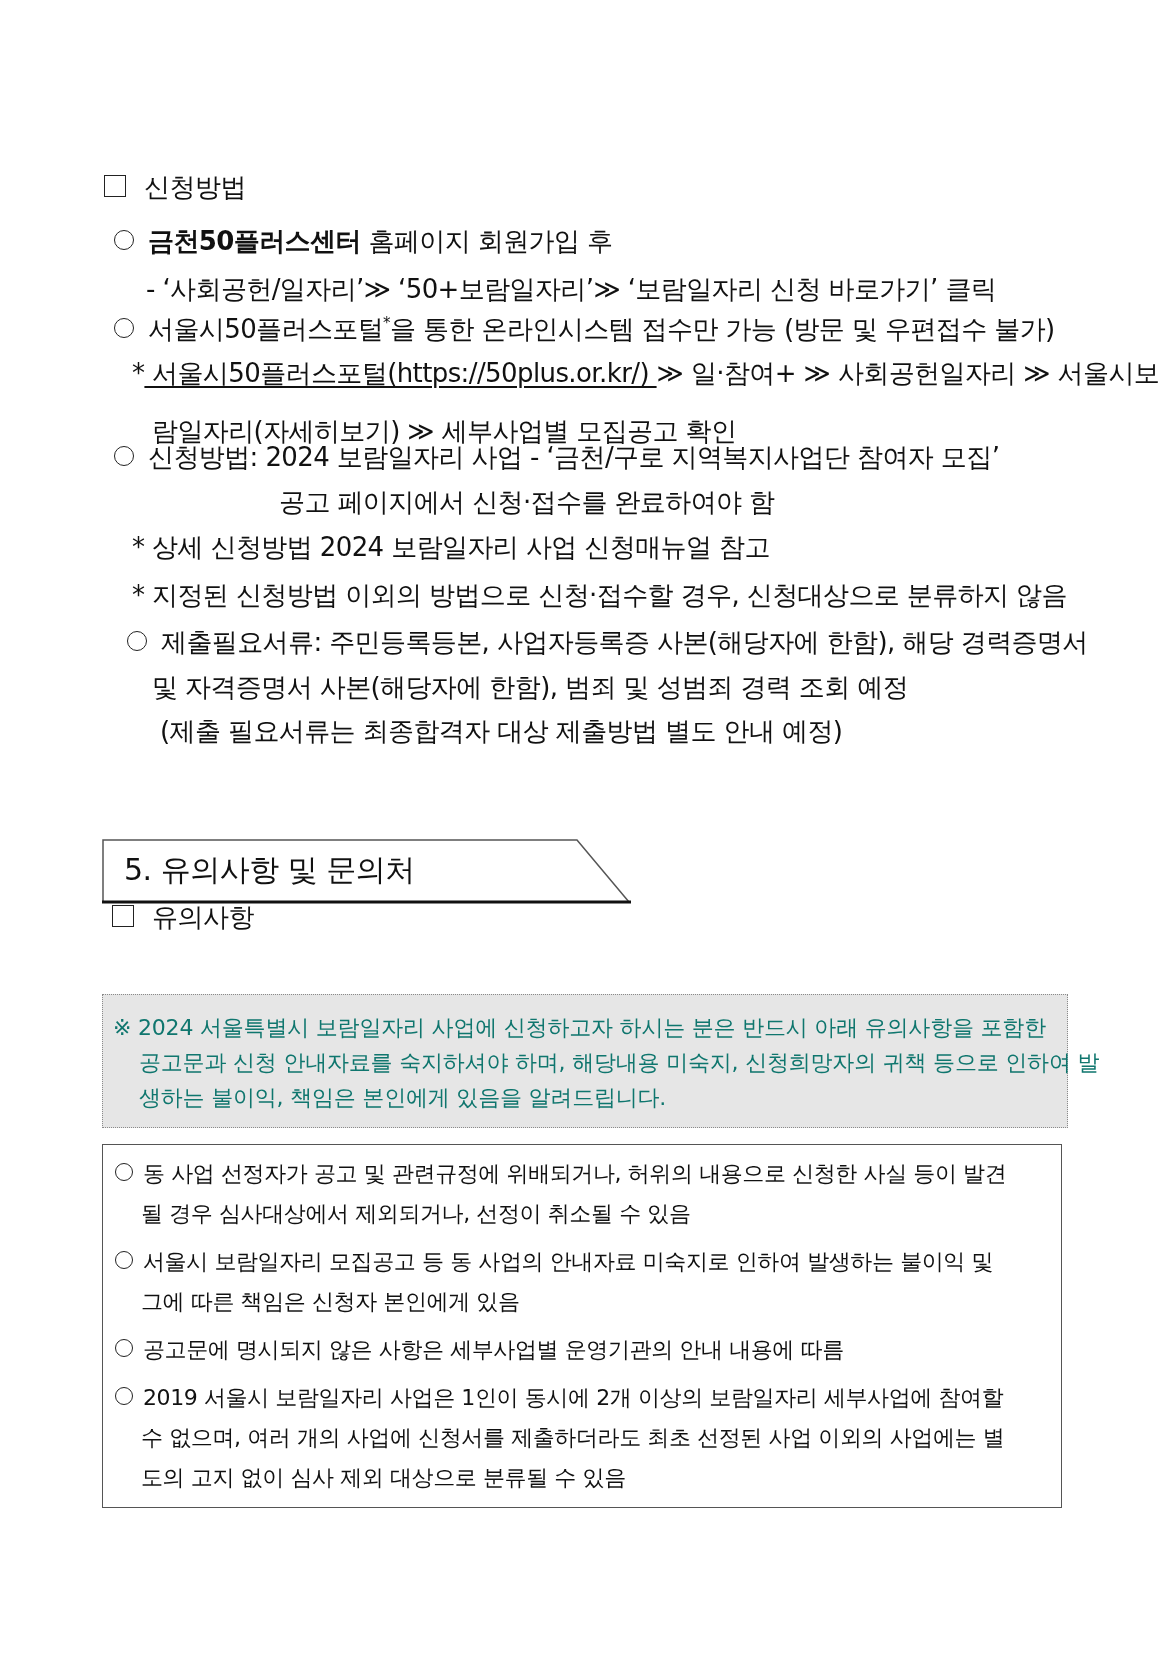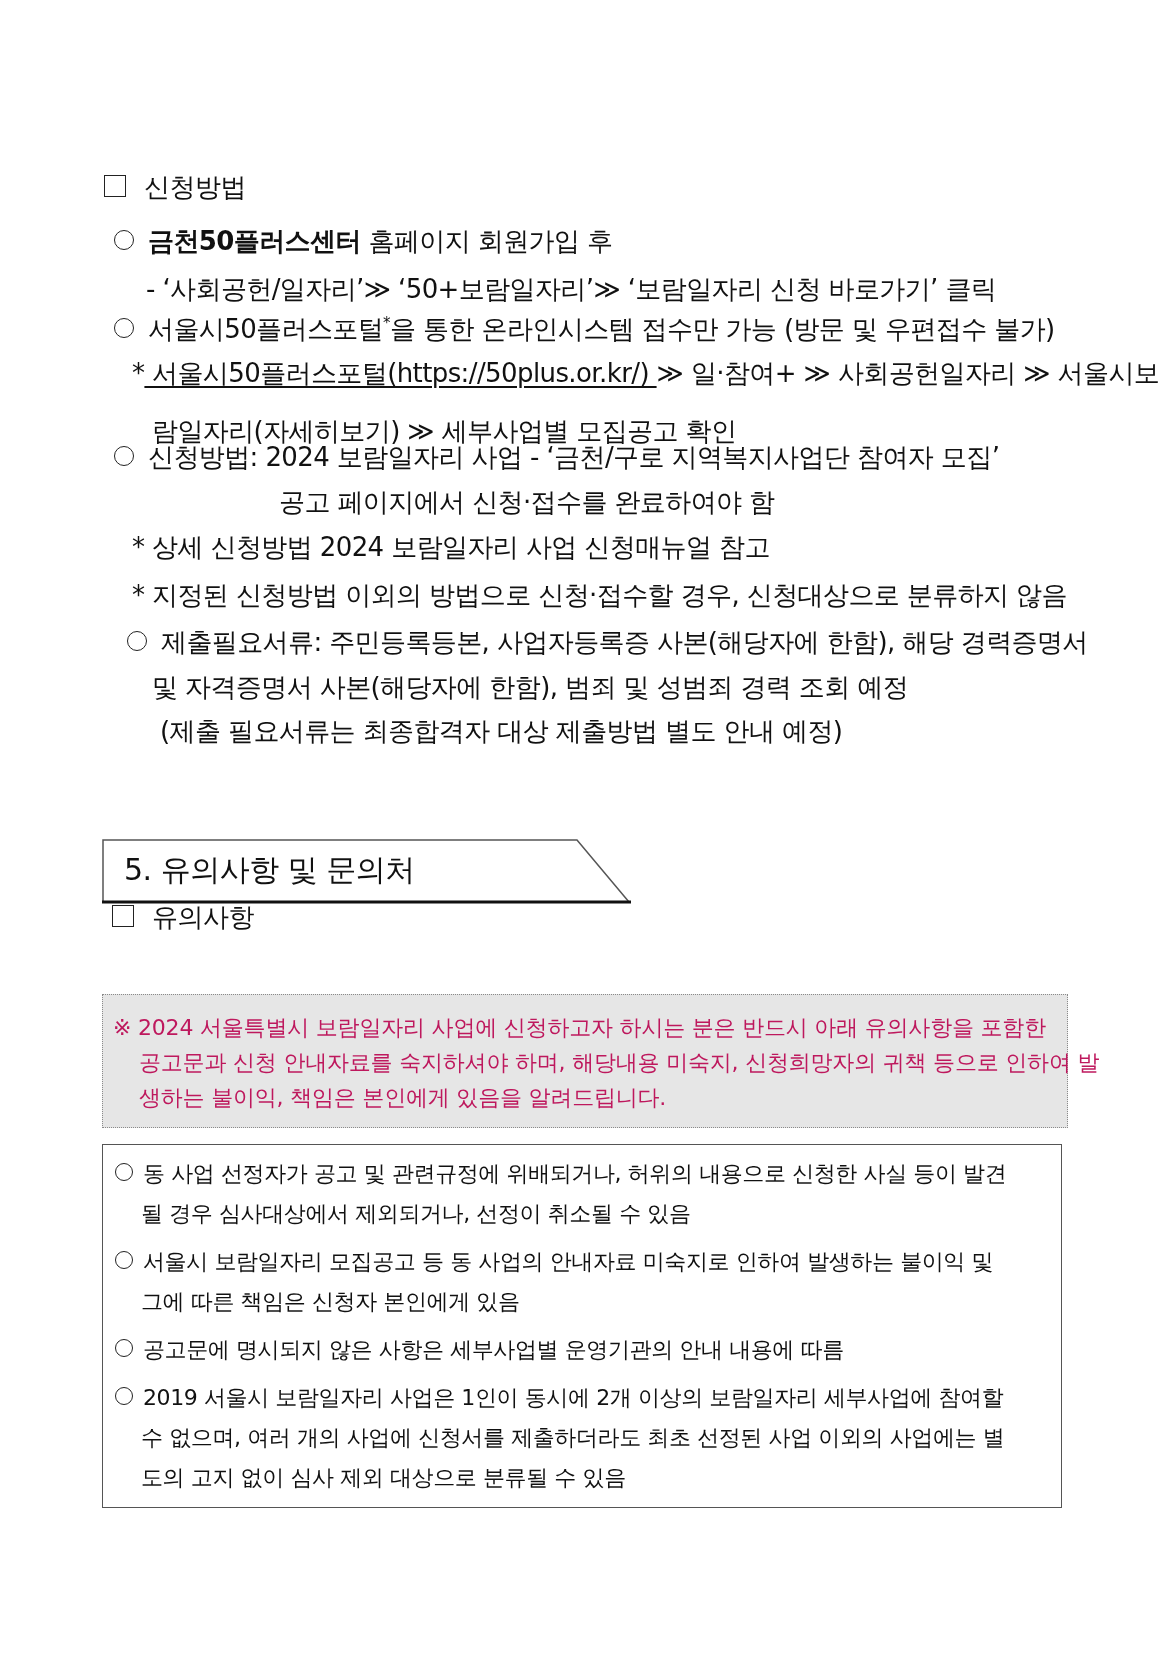--- a/index.html
+++ b/index.html
@@ -31,21 +31,21 @@
     .banner svg { position: absolute; left: 0; top: 0; }
     .banner-title {
       position: absolute; left: 22px; top: 12px; font-size: 30px; letter-spacing: -0.5px;
     }
 
     
     .warn {
       position: absolute; left: 102px; top: 994px; width: 966px; height: 134px;
       background: #e6e6e6; border: 1.5px dotted #8a8a8a; box-sizing: border-box;
     }
-    .warn-line { position: absolute; font-size: 22px; color: #be185d; letter-spacing: -0.2px; white-space: nowrap; text-align: center; }
+    .warn-line { position: absolute; font-size: 22px; color: #0f766e; letter-spacing: -0.2px; white-space: nowrap; text-align: center; }
 
     
     .notes {
       position: absolute; left: 102px; top: 1144px; width: 960px; height: 364px;
       border: 1.5px solid #555; box-sizing: border-box;
     }
     .n-line { position: absolute; font-size: 22px; letter-spacing: -0.4px; white-space: nowrap; }
   </style>
 </head>
 <body>

